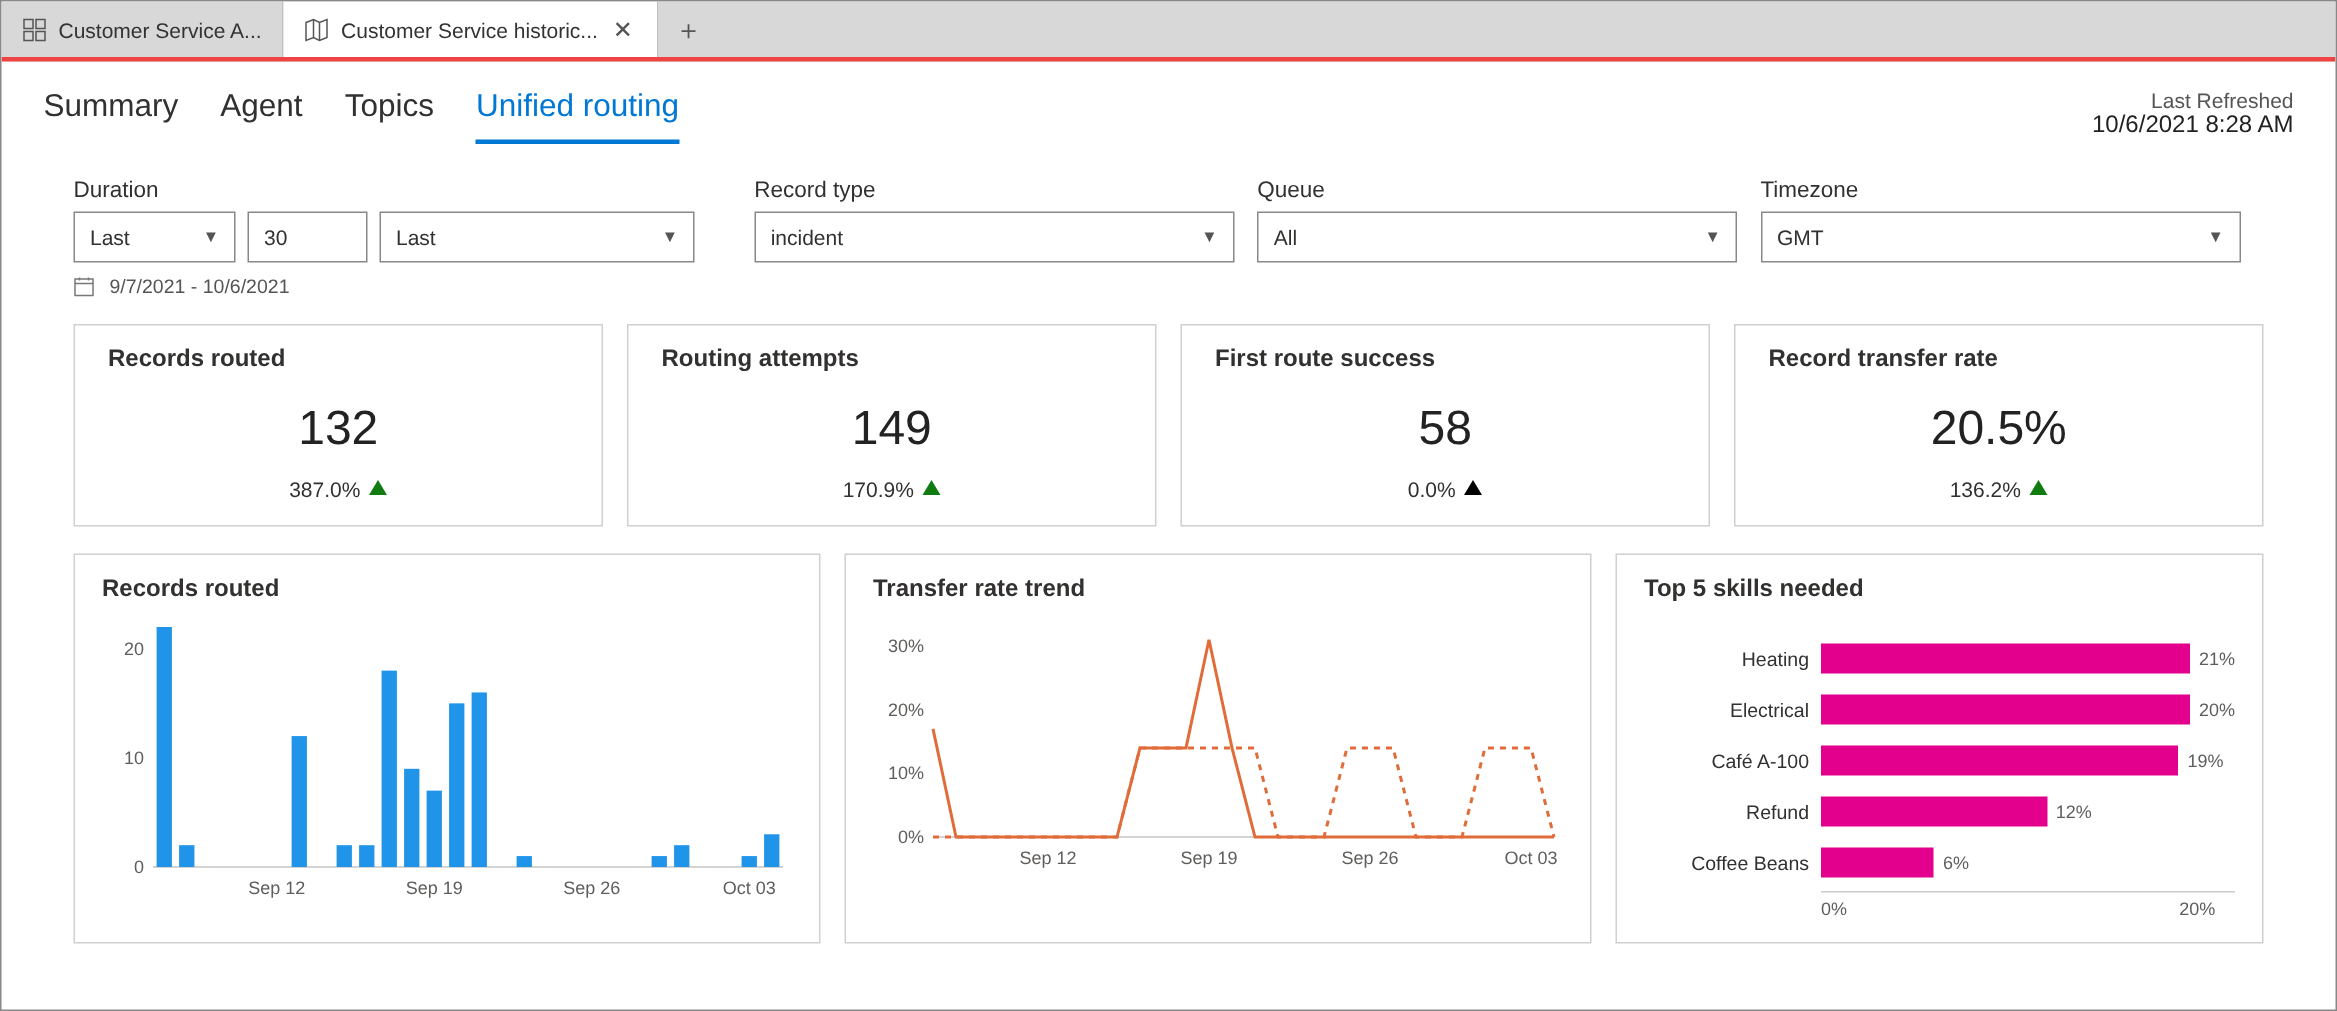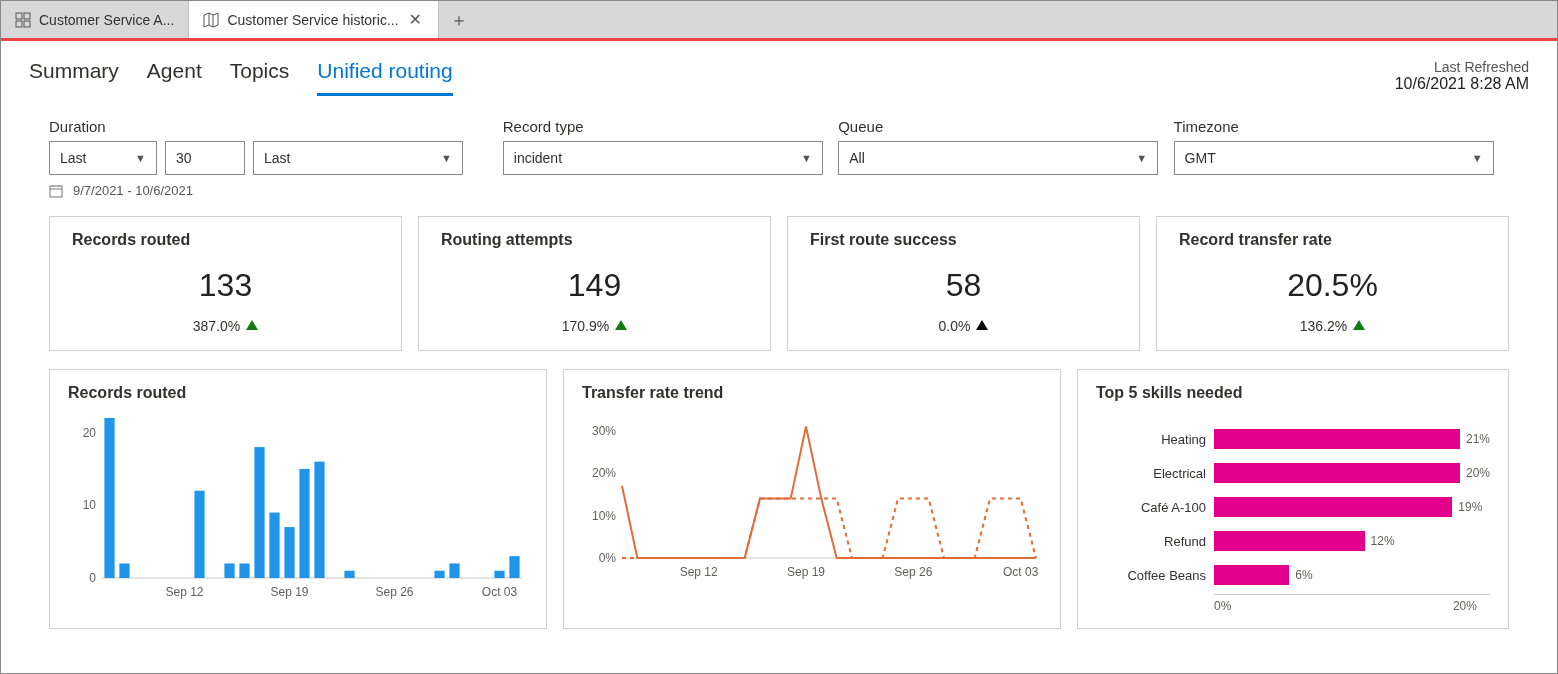--- a/index.html
+++ b/index.html
@@ -143,21 +143,21 @@
           <path d="M1 5 H13" stroke="#777"></path>
           <path d="M4 1 V3 M10 1 V3" stroke="#777"></path>
         </svg>
     </span>
     <span>9/7/2021 - 10/6/2021</span>
   </div>
 
   <div class="cards" id="kpi-cards">
       <div class="card">
         <div class="card-title">Records routed</div>
-        <div class="card-value">133</div>
+        <div class="card-value">132</div>
         <div class="card-delta">387.0%<span class="tri up-green"></span></div>
       </div>
       <div class="card">
         <div class="card-title">Routing attempts</div>
         <div class="card-value">149</div>
         <div class="card-delta">170.9%<span class="tri up-green"></span></div>
       </div>
       <div class="card">
         <div class="card-title">First route success</div>
         <div class="card-value">58</div>

